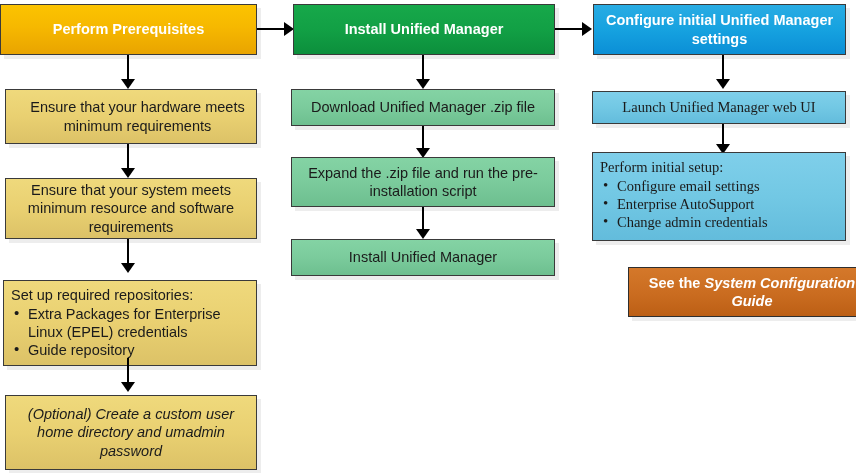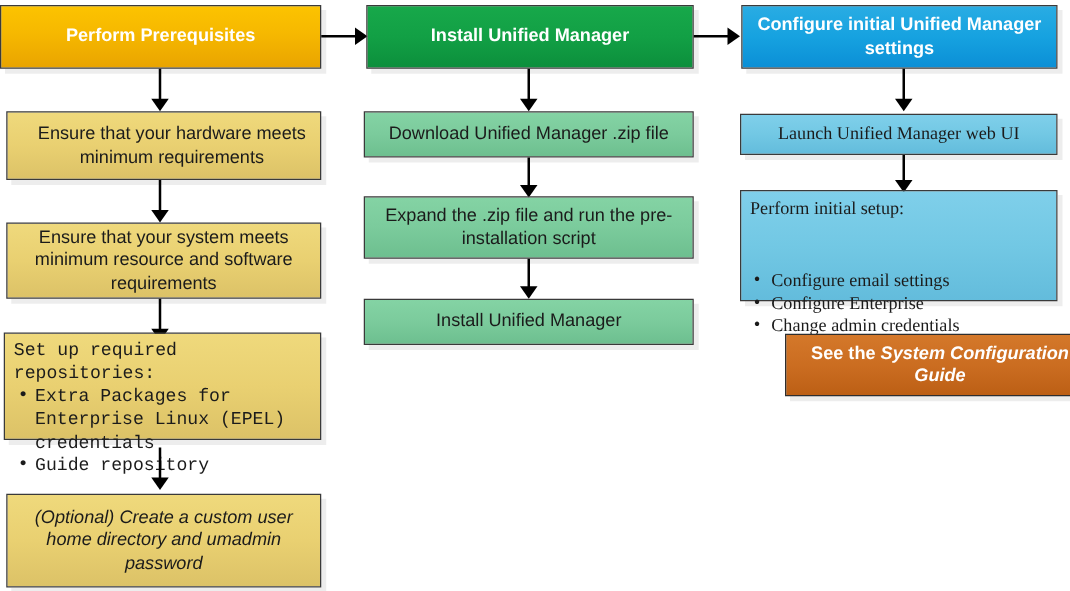--- a/index.html
+++ b/index.html
@@ -146,21 +146,21 @@
   <div class="vline" style="left:127px; top:144px; height:27px;"></div>
   <div class="arrow-down" style="left:121px; top:168px;"></div>
 
   <div class="node lightgold" style="left:5px; top:178px; width:252px; height:61px;">
     <span class="line">Ensure that your system meets minimum resource and software requirements</span>
   </div>
 
   <div class="vline" style="left:127px; top:239px; height:27px;"></div>
   <div class="arrow-down" style="left:121px; top:263px;"></div>
 
-  <div class="node lightgold listnode" style="left:3px; top:266px; width:254px; height:86px;font-family:Liberation Mono, monospace;">
+  <div class="node lightgold listnode" style="left:3px; top:280px; width:254px; height:86px;">
     <span class="head">Set up required repositories:</span>
     <ul>
       <li>Extra Packages for Enterprise Linux (EPEL) credentials</li>
       <li>Guide repository</li>
     </ul>
   </div>
 
   <div class="vline" style="left:127px; top:358px; height:27px;"></div>
   <div class="arrow-down" style="left:121px; top:382px;"></div>
 
@@ -206,25 +206,25 @@
   <div class="vline" style="left:722px; top:55px; height:27px;"></div>
   <div class="arrow-down" style="left:716px; top:79px;"></div>
 
   <div class="node lightblue" style="left:592px; top:91px; width:254px; height:33px;">
     <span class="line">Launch Unified Manager web UI</span>
   </div>
 
   <div class="vline" style="left:722px; top:124px; height:25px;"></div>
   <div class="arrow-down" style="left:716px; top:144px;"></div>
 
-  <div class="node lightblue listnode" style="left:592px; top:152px; width:254px; height:89px;gap:39px;">
+  <div class="node lightblue listnode" style="left:592px; top:152px; width:254px; height:89px;">
     <span class="head">Perform initial setup:</span>
     <ul>
       <li>Configure email settings</li>
-      <li>Configure Enterprise</li>
+      <li>Enterprise AutoSupport</li>
       <li>Change admin credentials</li>
     </ul>
   </div>
 
   <div class="node orange" style="left:600px; top:267px; width:248px; height:50px;margin-left:28px;">
     <span class="line"><span>See the </span><span class="ital">System Configuration Guide</span></span>
   </div>
 
 </div>
 

